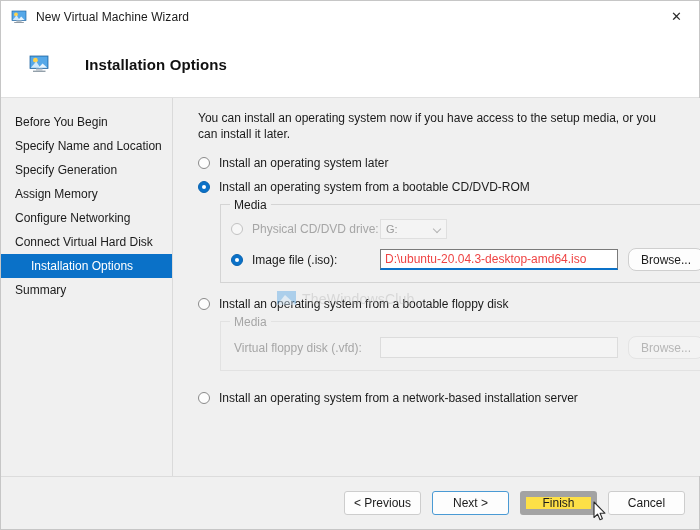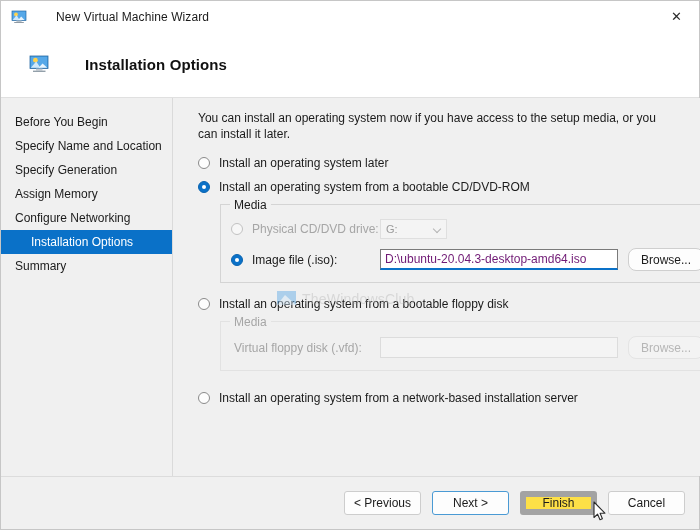--- a/index.html
+++ b/index.html
@@ -28,21 +28,20 @@
   }
 
   
   #titlebar {
     height: 31px;
     background: #ffffff;
     display: flex;
     align-items: center;
     flex: 0 0 auto;
     position: relative;
-    gap: 20px;
   }
   #titlebar-icon {
     width: 16px;
     height: 16px;
     margin-left: 10px;
     margin-right: 9px;
     flex: 0 0 auto;
   }
   #titlebar-text {
     font-size: 12px;
@@ -243,21 +242,21 @@
   }
 
   
   .textinput {
     height: 21px;
     box-sizing: border-box;
     border: 1px solid #7a7a7a;
     border-bottom: 2px solid #0a71c8;
     background: #ffffff;
     font-size: 12px;
-    color: #701a75;
+    color: #ef4444;
     padding: 0 4px;
     line-height: 19px;
     overflow: hidden;
     white-space: nowrap;
     flex: 0 0 auto;
   }
   .textinput.focused { width: 238px; }
   .textinput.disabled {
     border: 1px solid #dcdcdc;
     border-bottom: 1px solid #dcdcdc;
@@ -389,20 +388,21 @@
   </div>
 
   <div id="body-area">
 
     <div id="sidebar">
       <div class="nav-item">Before You Begin</div>
       <div class="nav-item">Specify Name and Location</div>
       <div class="nav-item">Specify Generation</div>
       <div class="nav-item">Assign Memory</div>
       <div class="nav-item">Configure Networking</div>
+      <div class="nav-item">Connect Virtual Hard Disk</div>
       <div class="nav-item selected">Installation Options</div>
       <div class="nav-item">Summary</div>
     </div>
 
     <div id="main">
 
       <p class="intro-text">You can install an operating system now if you have access to the setup media, or you can install it later.</p>
 
       <div class="radio-row">
         <span class="radio"></span>

